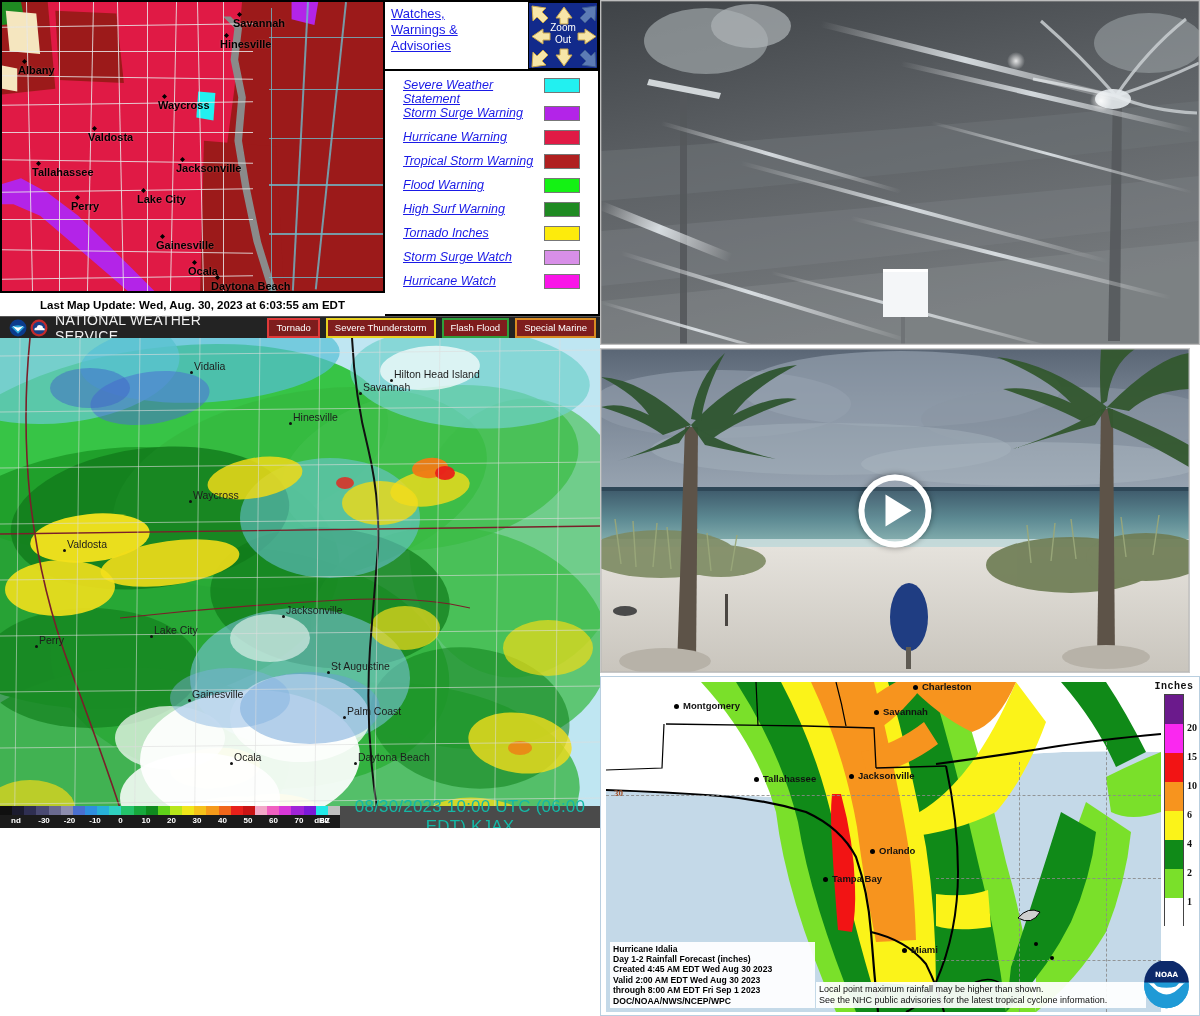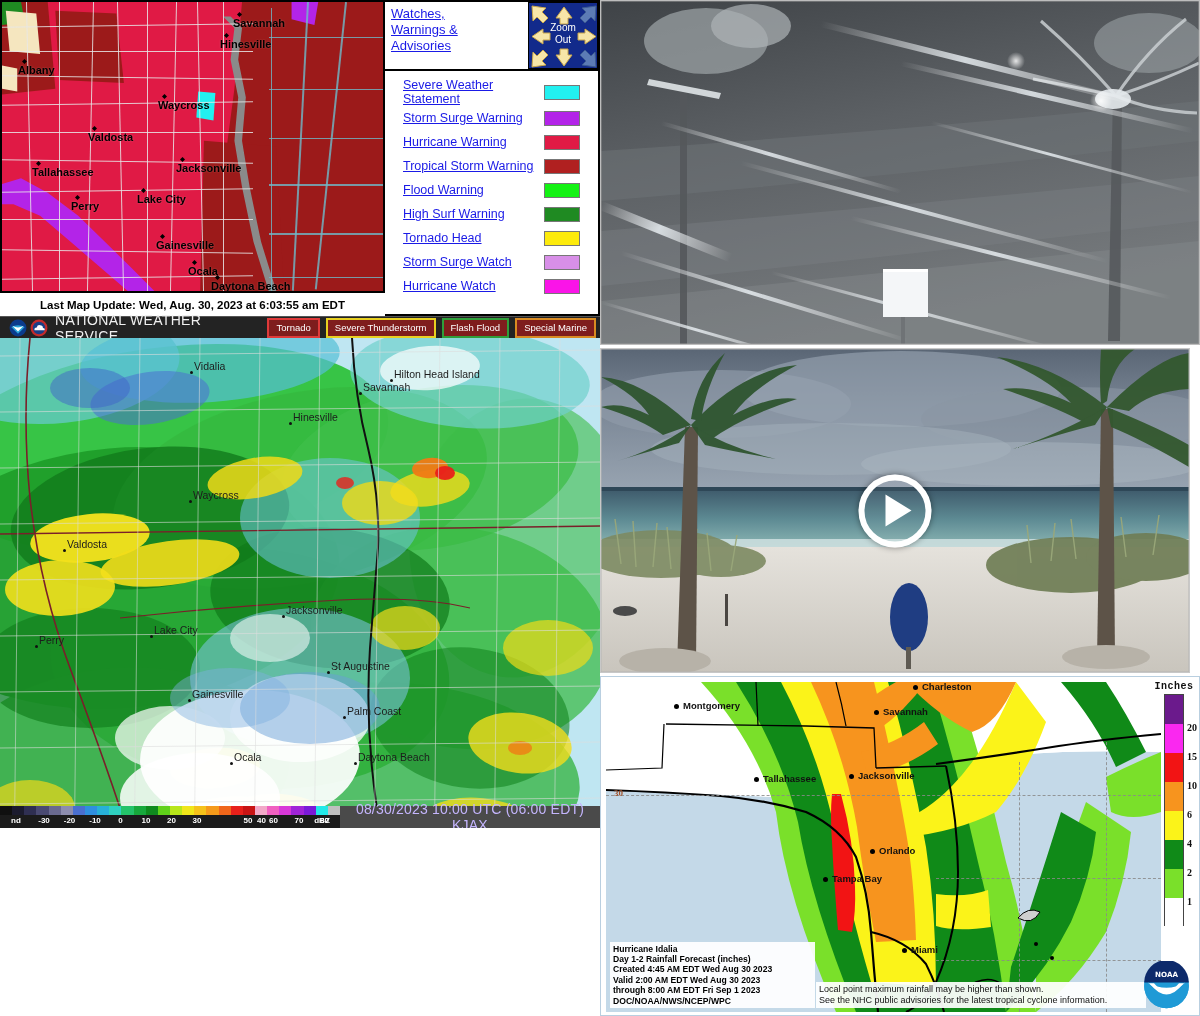--- a/index.html
+++ b/index.html
@@ -62,21 +62,21 @@
     position:absolute; right:0; top:0; width:70px; height:67px;
     background:#122a8b; border:1px solid #000;
   }
   #zoom-lbl {
     position:absolute; left:0; right:0; top:19px;
     text-align:center; color:#fff; font-size:10px; line-height:12px;
     font-family:"Liberation Sans", sans-serif; pointer-events:none;
   }
   #legend-list { padding:7px 0 0 0; }
   .leg-row {
-    display:flex; align-items:center; min-height:24px; padding:0 4px 0 18px;
+    display:flex; align-items:flex-start; min-height:24px; padding:0 4px 0 18px;font-style:italic;
   }
   .leg-name {
     flex:1; font-size:12.5px; line-height:14px; color:#1a1ae6;
     text-decoration:underline; cursor:pointer; padding-right:6px;
   }
   .leg-swatch {
     width:36px; height:15px; border:1px solid #777; flex:0 0 auto;
     margin-right:14px;
   }
 
@@ -112,21 +112,21 @@
   }
   #dbz-scale { position:relative; width:340px; height:22px; background:#1b1b1b; }
   #dbz-grad { position:absolute; left:0; top:0; width:340px; height:9px; }
   #dbz-ticks {
     position:absolute; left:0; top:9px; width:340px; height:13px;
     color:#fff; font-size:8px; font-weight:700;
     font-family:"Liberation Sans", sans-serif;
   }
   #dbz-ticks span { position:absolute; top:1px; transform:translateX(-50%); }
   #radar-time {
-    flex:1; text-align:center; color:#c4b5fd; font-size:14px;
+    flex:1; text-align:center; color:#14b8a6; font-size:17px;
     letter-spacing:.2px; font-family:"Liberation Sans", sans-serif;
   }
 
   
   #ircam-panel {
     position:absolute; left:600px; top:0; width:600px; height:345px;
     border:1px solid #bdbdbd; background:#4e5154; overflow:hidden;
   }
 
   
@@ -329,21 +329,21 @@
         </div>
         <div class="leg-row">
           <div class="leg-name">Flood Warning</div>
           <div class="leg-swatch" style="background: rgb(20, 242, 20);"></div>
         </div>
         <div class="leg-row">
           <div class="leg-name">High Surf Warning</div>
           <div class="leg-swatch" style="background: rgb(31, 138, 34);"></div>
         </div>
         <div class="leg-row">
-          <div class="leg-name">Tornado Head</div>
+          <div class="leg-name">Tornado Inches</div>
           <div class="leg-swatch" style="background: rgb(253, 235, 12);"></div>
         </div>
         <div class="leg-row">
           <div class="leg-name">Storm Surge Watch</div>
           <div class="leg-swatch" style="background: rgb(216, 143, 232);"></div>
         </div>
         <div class="leg-row">
           <div class="leg-name">Hurricane Watch</div>
           <div class="leg-swatch" style="background: rgb(250, 20, 232);"></div>
         </div>
@@ -490,21 +490,21 @@
         <div id="dbz-grad" style="background: linear-gradient(to right, rgb(16, 16, 16) 0%, rgb(16, 16, 16) 3.57143%, rgb(27, 27, 46) 3.57143%, rgb(27, 27, 46) 7.14286%, rgb(47, 47, 82) 7.14286%, rgb(47, 47, 82) 10.7143%, rgb(74, 74, 114) 10.7143%, rgb(74, 74, 114) 14.2857%, rgb(106, 106, 144) 14.2857%, rgb(106, 106, 144) 17.8571%, rgb(140, 140, 174) 17.8571%, rgb(140, 140, 174) 21.4286%, rgb(74, 111, 208) 21.4286%, rgb(74, 111, 208) 25%, rgb(47, 143, 224) 25%, rgb(47, 143, 224) 28.5714%, rgb(39, 176, 216) 28.5714%, rgb(39, 176, 216) 32.1429%, rgb(47, 208, 192) 32.1429%, rgb(47, 208, 192) 35.7143%, rgb(35, 195, 106) 35.7143%, rgb(35, 195, 106) 39.2857%, rgb(23, 168, 60) 39.2857%, rgb(23, 168, 60) 42.8571%, rgb(15, 138, 30) 42.8571%, rgb(15, 138, 30) 46.4286%, rgb(95, 209, 26) 46.4286%, rgb(95, 209, 26) 50%, rgb(184, 230, 26) 50%, rgb(184, 230, 26) 53.5714%, rgb(240, 230, 26) 53.5714%, rgb(240, 230, 26) 57.1429%, rgb(245, 194, 26) 57.1429%, rgb(245, 194, 26) 60.7143%, rgb(245, 154, 26) 60.7143%, rgb(245, 154, 26) 64.2857%, rgb(240, 102, 26) 64.2857%, rgb(240, 102, 26) 67.8571%, rgb(232, 32, 26) 67.8571%, rgb(232, 32, 26) 71.4286%, rgb(200, 20, 20) 71.4286%, rgb(200, 20, 20) 75%, rgb(242, 168, 200) 75%, rgb(242, 168, 200) 78.5714%, rgb(240, 96, 192) 78.5714%, rgb(240, 96, 192) 82.1429%, rgb(216, 56, 216) 82.1429%, rgb(216, 56, 216) 85.7143%, rgb(160, 36, 216) 85.7143%, rgb(160, 36, 216) 89.2857%, rgb(122, 26, 216) 89.2857%, rgb(122, 26, 216) 92.8571%, rgb(34, 232, 232) 92.8571%, rgb(34, 232, 232) 96.4286%, rgb(191, 191, 191) 96.4286%, rgb(191, 191, 191) 100%);"></div>
         <div id="dbz-ticks">
             <span style="left: 16px;">nd</span>
             <span style="left: 44px;">-30</span>
             <span style="left: 69.5px;">-20</span>
             <span style="left: 95px;">-10</span>
             <span style="left: 120.5px;">0</span>
             <span style="left: 146px;">10</span>
             <span style="left: 171.5px;">20</span>
             <span style="left: 197px;">30</span>
-            <span style="left: 222.5px; margin-left: 39px;">40</span>
+            <span style="left: 222.5px;">40</span>
             <span style="left: 248px;">50</span>
             <span style="left: 273.5px;">60</span>
             <span style="left: 299px;">70</span>
             <span style="left: 324.5px;">80</span>
             <span style="left: 322px;">dBZ</span>
           </div>
       </div>
       <div id="radar-time">08/30/2023 10:00 UTC (06:00 EDT)  KJAX</div>
     </div>
   </div>

